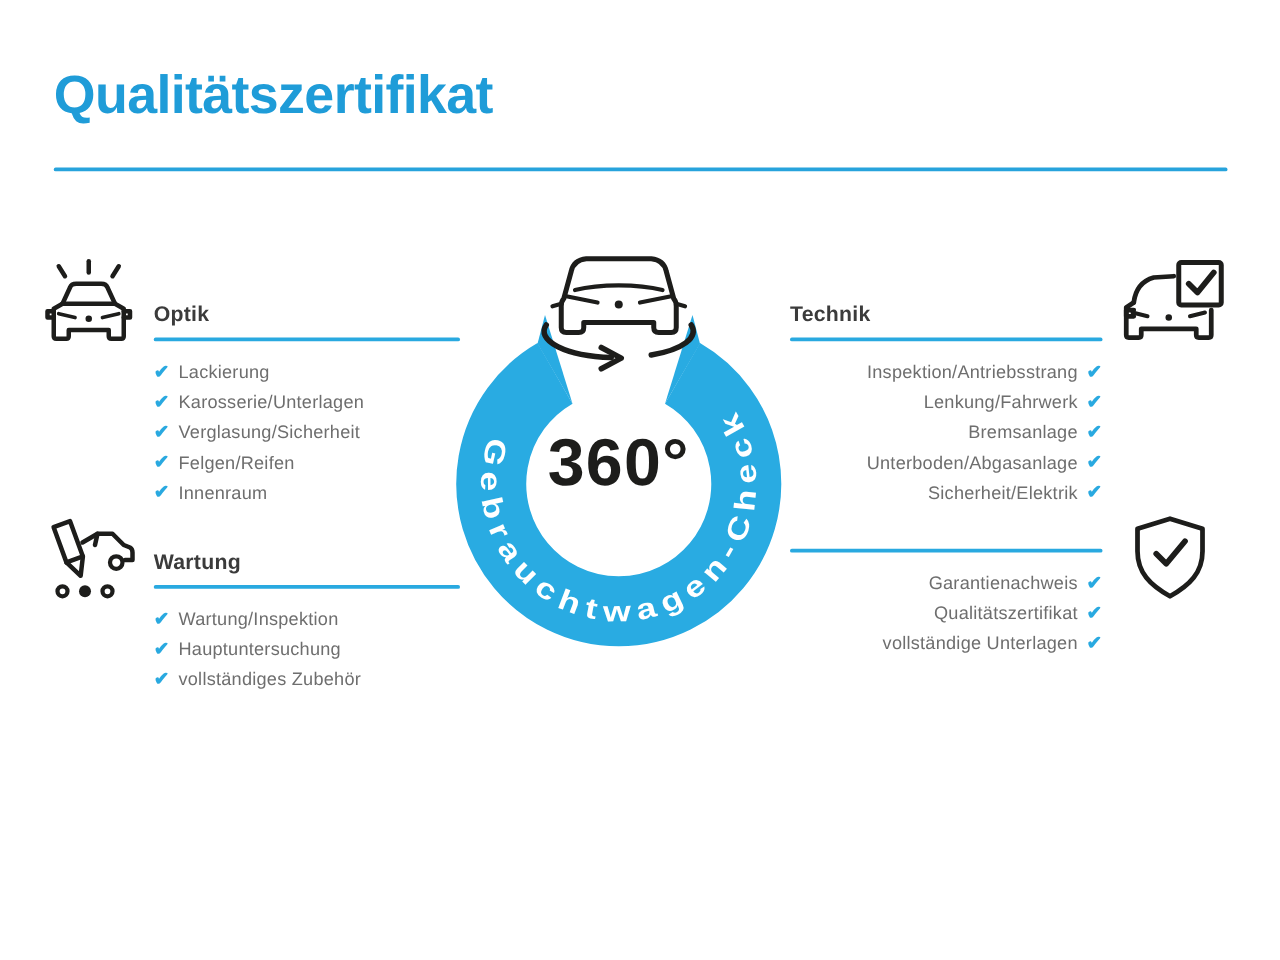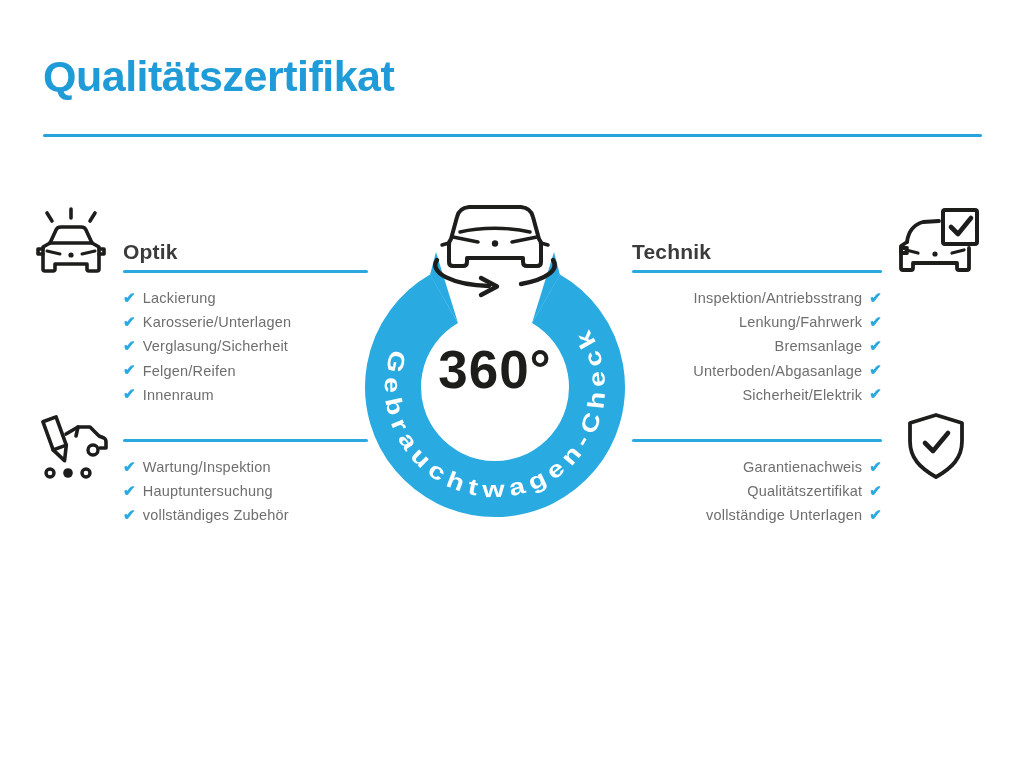--- a/index.html
+++ b/index.html
@@ -20,21 +20,21 @@
     background:#27a3dc;border-radius:2px;
   }
   .section{position:absolute;width:245px;}
   .sec-left{text-align:left;}
   .sec-right{}
   #sec-optik{left:123px;top:237px;}
   #sec-technik{left:632px;top:237px;width:250px;}
   #sec-wartung{left:123px;top:435px;}
   #sec-garantie{left:632px;top:435px;width:250px;}
   .sec-head{
-    margin:0;font-size:21px;line-height:29px;font-weight:700;color:#3b3b3b;
+    margin:0;font-size:17px;line-height:29px;font-weight:700;color:#3b3b3b;
     letter-spacing:0.2px;
   }
   .sec-rule{height:3px;background:#29a9e0;margin-top:4px;border-radius:2px;}
   .sec-items{margin-top:13px;}
   .check-row{
     display:flex;align-items:center;gap:7px;height:24.2px;
     font-size:14.5px;color:#6e6e6e;letter-spacing:0.2px;
   }
   .sec-right .check-row{justify-content:flex-end;}
   .check-mark{
@@ -195,20 +195,21 @@
         <span class="check-mark">✔</span>
       </div>
     <div class="check-row">
         <span>Sicherheit/Elektrik</span>
         <span class="check-mark">✔</span>
       </div>
   </div>
 </div>
 
 <div id="sec-wartung" class="section sec-left">
+  <h2 class="sec-head">Wartung</h2>
   <div class="sec-rule"></div>
   <div class="sec-items">
     <div class="check-row">
         <span class="check-mark">✔</span>
         <span>Wartung/Inspektion</span>
       </div>
     <div class="check-row">
         <span class="check-mark">✔</span>
         <span>Hauptuntersuchung</span>
       </div>

